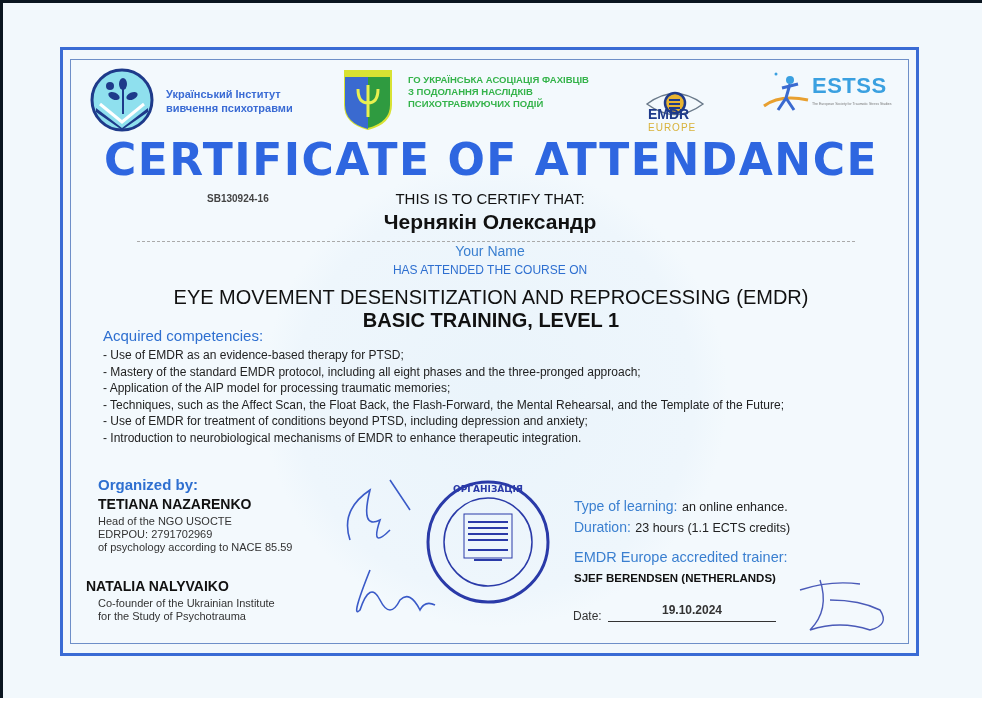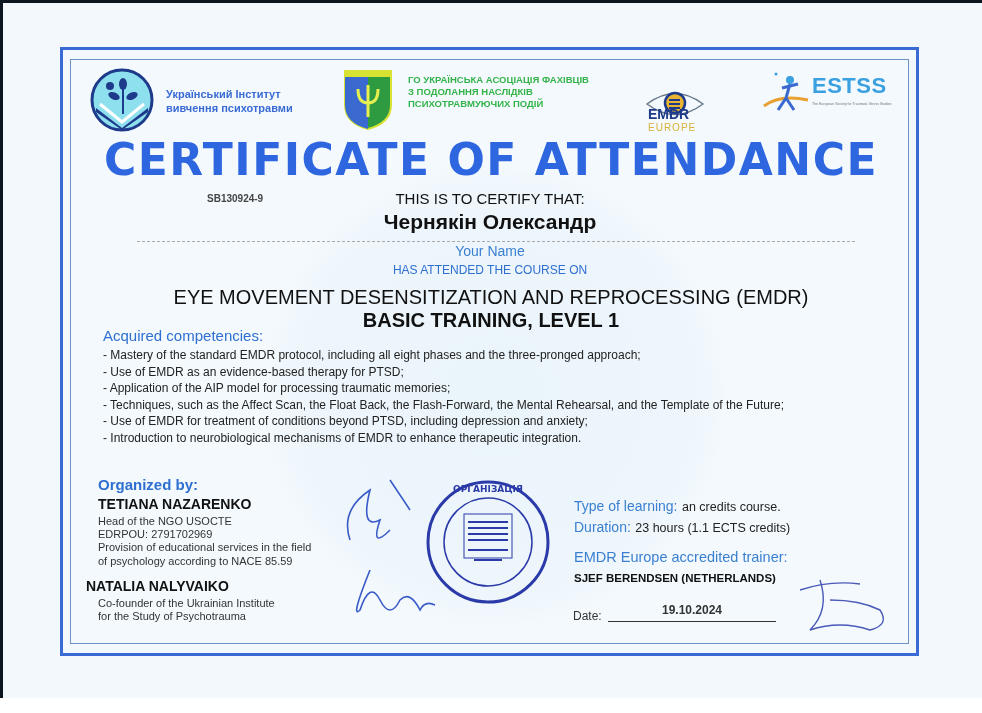--- a/index.html
+++ b/index.html
@@ -99,45 +99,44 @@
 <svg class="abs logo4" viewBox="0 0 54 45">
   <path d="M4 36 Q20 24 48 30" fill="none" stroke="#e8a030" stroke-width="3"></path>
   <circle cx="30" cy="10" r="4" fill="#3aa0e0"></circle>
   <path d="M30 14 L26 28 L18 40 M26 28 L34 40 M22 18 L38 14" fill="none" stroke="#3a6ad0" stroke-width="3"></path>
   <circle cx="16" cy="4" r="1.5" fill="#3aa0e0"></circle>
 </svg>
 <div class="abs logo4-text">ESTSS</div>
 <div class="abs logo4-sub">The European Society for Traumatic Stress Studies</div>
 
 <div class="abs title">CERTIFICATE OF ATTENDANCE</div>
-<div class="abs serial">SB130924-9</div>
+<div class="abs serial">SB130924-16</div>
 <div class="abs certify">THIS IS TO CERTIFY THAT:</div>
 <div class="abs name">Чернякін Олександр</div>
 <div class="abs dotline"></div>
 <div class="abs yourname">Your Name</div>
 <div class="abs attended">HAS ATTENDED THE COURSE ON</div>
 <div class="abs course1">EYE MOVEMENT DESENSITIZATION AND REPROCESSING (EMDR)</div>
 <div class="abs course2">BASIC TRAINING, LEVEL 1</div>
 
 <div class="abs comp-h">Acquired competencies:</div>
 <div class="abs comp-list">
+  <div>- Use of EMDR as an evidence-based therapy for PTSD;</div>
   <div>- Mastery of the standard EMDR protocol, including all eight phases and the three-pronged approach;</div>
-  <div>- Use of EMDR as an evidence-based therapy for PTSD;</div>
   <div>- Application of the AIP model for processing traumatic memories;</div>
   <div>- Techniques, such as the Affect Scan, the Float Back, the Flash-Forward, the Mental Rehearsal, and the Template of the Future;</div>
   <div>- Use of EMDR for treatment of conditions beyond PTSD, including depression and anxiety;</div>
   <div>- Introduction to neurobiological mechanisms of EMDR to enhance therapeutic integration.</div>
 </div>
 
 <div class="abs org-h">Organized by:</div>
 <div class="abs p1name">TETIANA NAZARENKO</div>
 <div class="abs p1l">
   <div>Head of the NGO USOCTE</div>
   <div>EDRPOU: 2791702969</div>
-  <div>Provision of educational services in the field</div>
   <div>of psychology according to NACE 85.59</div>
 </div>
 <div class="abs p2name">NATALIA NALYVAIKO</div>
 <div class="abs p2l">
   <div>Co-founder of the Ukrainian Institute</div>
   <div>for the Study of Psychotrauma</div>
 </div>
 
 <svg class="abs sig1" viewBox="0 0 110 170">
   <path d="M20 70 Q10 40 40 20 Q30 60 50 50 Q40 80 60 60 M80 40 L60 10" fill="none" stroke="#3a5ac8" stroke-width="1.6"></path>
@@ -149,21 +148,21 @@
   <rect x="40" y="36" width="48" height="44" fill="none" stroke="#2a3aa8" stroke-width="1"></rect>
   <path d="M44 44 H84 M44 50 H84 M44 56 H84 M44 62 H84 M44 72 H84 M50 82 H78" stroke="#2a3aa8" stroke-width="2"></path>
   <text x="64" y="14" text-anchor="middle" font-size="9" fill="#2a3aa8" font-family="DejaVu Sans, sans-serif" font-weight="bold">ОРГАНІЗАЦІЯ</text>
 </svg>
 <svg class="abs sig2" viewBox="0 0 110 70">
   <path d="M10 20 Q40 10 70 14 M30 10 Q40 40 20 60 Q50 50 80 60 Q100 55 90 40 Q70 30 40 30" fill="none" stroke="#4a5ab8" stroke-width="1.4"></path>
 </svg>
 
 <div class="abs type">
   <span class="r-label">Type of learning:</span>
-  <span class="r-val">an credits course.</span>
+  <span class="r-val">an online enhance.</span>
 </div>
 <div class="abs dur">
   <span class="r-label">Duration:</span>
   <span class="r-val">23 hours (1.1 ECTS credits)</span>
 </div>
 <div class="abs trainer-h">EMDR Europe accredited trainer:</div>
 <div class="abs trainer">SJEF BERENDSEN (NETHERLANDS)</div>
 <div class="abs date-l">Date:</div>
 <div class="abs date-v">19.10.2024</div>
 <div class="abs date-line"></div>

